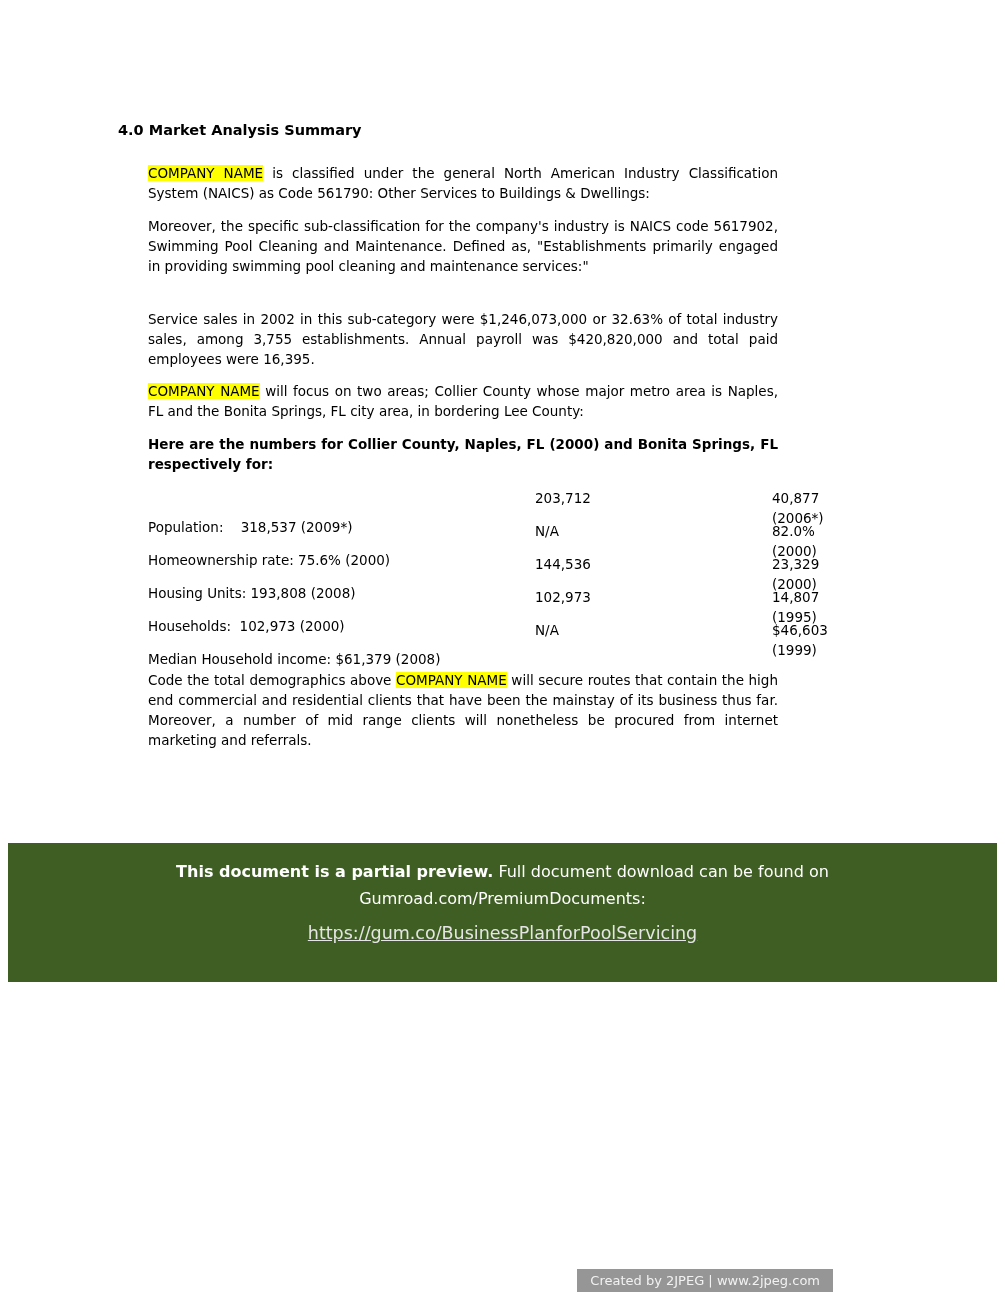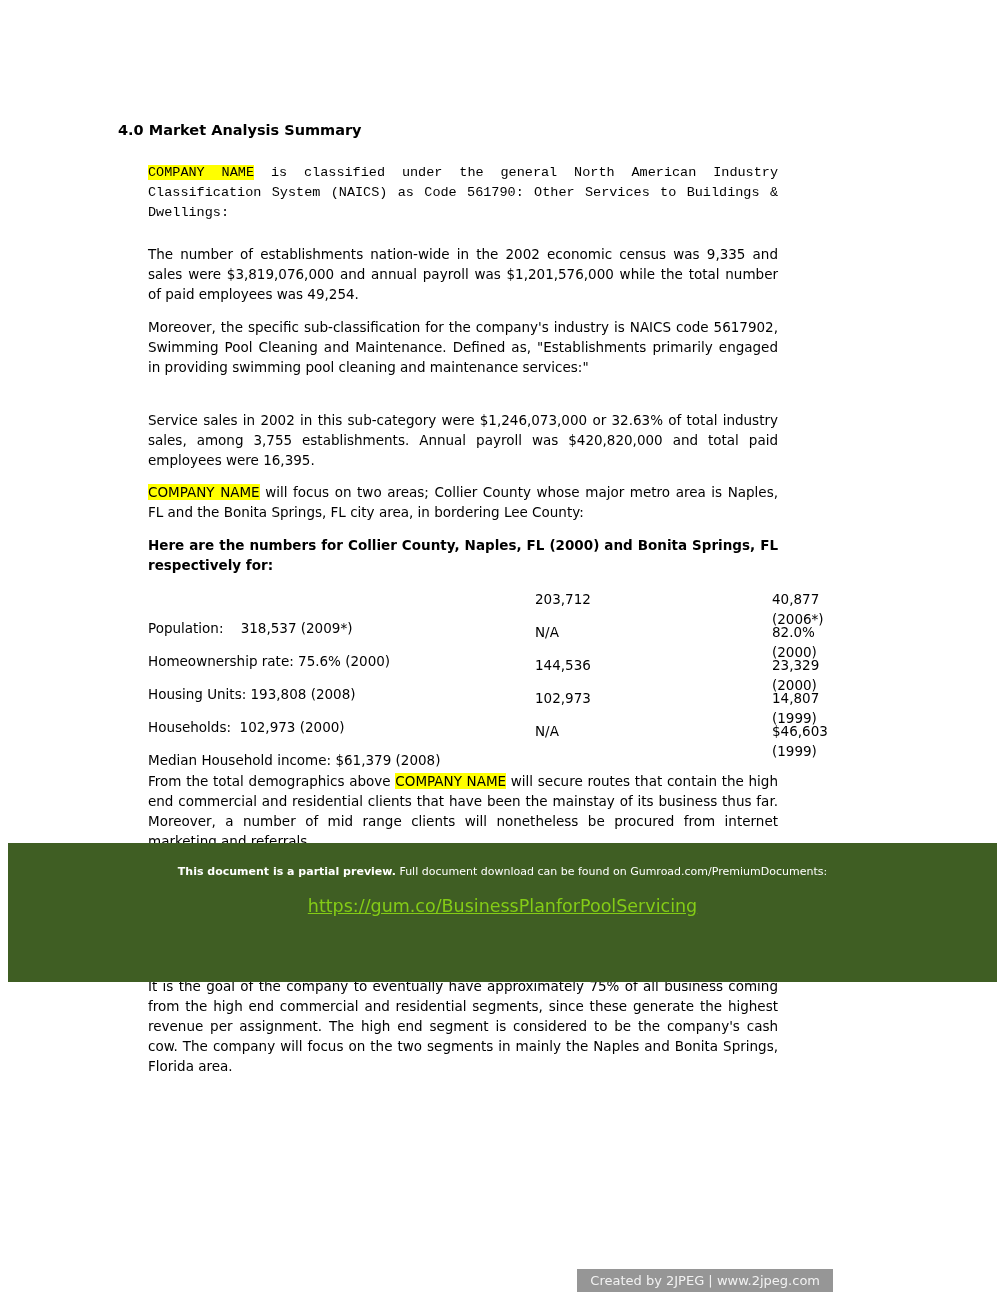--- a/index.html
+++ b/index.html
@@ -16,21 +16,21 @@
 
   .heading { font-size: 14.5px; font-weight: bold; line-height: 20px; }
 
   p.body {
     margin-left: 30px;
     font-size: 13.5px;
     line-height: 20px;
     text-align: justify;
     text-justify: inter-word;
   }
-  .p1 { margin-top: 23px; font-family: Liberation Mono, monospace; }
+  .p1 { margin-top: 23px; }
   .p2 { margin-top: 21px; }
   .p3 { margin-top: 13px; }
   .p4 { margin-top: 33px; }
   .p5 { margin-top: 12px; }
   .table-heading { margin-top: 13px; font-weight: bold; text-align: left; }
   .p6 { margin-top: 17px; }
   .p7 { margin-top: 125px; }
 
   .hl { background: #ffff00; }
 
@@ -49,31 +49,31 @@
   .banner {
     position: absolute;
     left: 8px; top: 843px;
     width: 989px; height: 139px;
     background: #3f5e23;
     color: #ffffff;
     text-align: center;
     padding-top: 15px;
   }
   .banner-text {
-    font-size: 11px;
+    font-size: 16px;
     line-height: 27px;
     max-width: 830px;
     margin: 0 auto;
   }
   .banner-bold { font-weight: bold; }
   .banner-link {
     display: inline-block;
     margin-top: 11px;
     font-size: 17.5px;
-    color: #84cc16;
+    color: #e5e5e5;
     text-decoration: underline;
     cursor: pointer;
   }
 
   .watermark {
     position: absolute;
     right: 5px; bottom: 9px;
     background: rgba(135, 135, 135, 0.88);
     color: #f2f2f2;
     font-size: 13px;
@@ -84,21 +84,20 @@
 </head>
 <body>
 
 <div class="page">
   <div class="content">
 
     <h1 class="heading">4.0 Market Analysis Summary</h1>
 
     <p class="body p1"><span class="hl">COMPANY NAME</span><span> is classified under the general North American Industry Classification System (NAICS) as Code 561790: Other Services to Buildings &amp; Dwellings:</span></p>
 
-    <p class="body p2">The number of establishments nation-wide in the 2002 economic census was 9,335 and sales were $3,819,076,000 and annual payroll was $1,201,576,000 while the total number of paid employees was 49,254.</p>
 
     <p class="body p3">Moreover, the specific sub-classification for the company's industry is NAICS code 5617902, Swimming Pool Cleaning and Maintenance. Defined as, "Establishments primarily engaged in providing swimming pool cleaning and maintenance services:"</p>
 
     <p class="body p4">Service sales in 2002 in this sub-category were $1,246,073,000 or 32.63% of total industry sales, among 3,755 establishments. Annual payroll was $420,820,000 and total paid employees were 16,395.</p>
 
     <p class="body p5"><span class="hl">COMPANY NAME</span><span> will focus on two areas; Collier County whose major metro area is Naples, FL and the Bonita Springs, FL city area, in bordering Lee County:</span></p>
 
     <p class="body table-heading">Here are the numbers for Collier County, Naples, FL (2000) and Bonita Springs, FL respectively for:</p>
 
     <div class="demo-table">
@@ -113,31 +112,31 @@
         <span class="cell">82.0% (2000)</span>
       </div>
       <div class="demo-row">
         <span class="cell cell-label">Housing Units: 193,808 (2008)</span>
         <span class="cell">144,536</span>
         <span class="cell">23,329 (2000)</span>
       </div>
       <div class="demo-row">
         <span class="cell cell-label">Households:  102,973 (2000)</span>
         <span class="cell">102,973</span>
-        <span class="cell">14,807 (1999)</span>
+        <span class="cell">14,807 (1995)</span>
       </div>
       <div class="demo-row">
         <span class="cell cell-label">Median Household income: $61,379 (2008)</span>
         <span class="cell">N/A</span>
         <span class="cell">$46,603 (1999)</span>
       </div>
     </div>
 
 
-    <p class="body p6"><span>From the total demographics above </span><span class="hl">COMPANY NAME</span><span> will secure routes that contain the high end commercial and residential clients that have been the mainstay of its business thus far. Moreover, a number of mid range clients will nonetheless be procured from internet marketing and referrals.</span></p>
+    <p class="body p6"><span>Code the total demographics above </span><span class="hl">COMPANY NAME</span><span> will secure routes that contain the high end commercial and residential clients that have been the mainstay of its business thus far. Moreover, a number of mid range clients will nonetheless be procured from internet marketing and referrals.</span></p>
 
     <p class="body p7">It is the goal of the company to eventually have approximately 75% of all business coming from the high end commercial and residential segments, since these generate the highest revenue per assignment. The high end segment is considered to be the company's cash cow. The company will focus on the two segments in mainly the Naples and Bonita Springs, Florida area.</p>
 
   </div>
 
   <div class="banner">
     <p class="banner-text"><span class="banner-bold">This document is a partial preview.</span><span> Full document download can be found on Gumroad.com/PremiumDocuments:</span></p>
     <a class="banner-link" href="#">https://gum.co/BusinessPlanforPoolServicing</a>
   </div>
 

